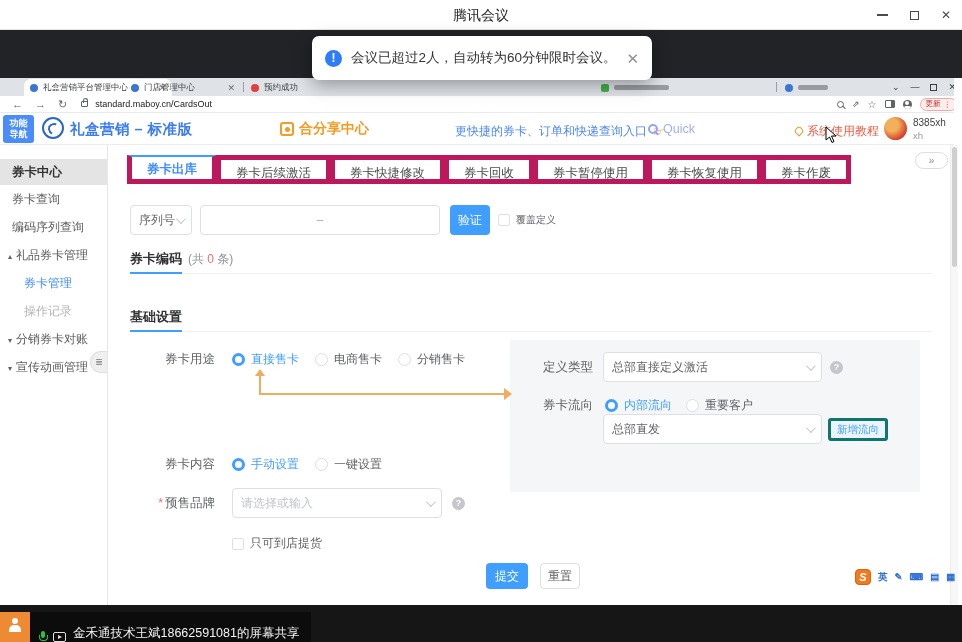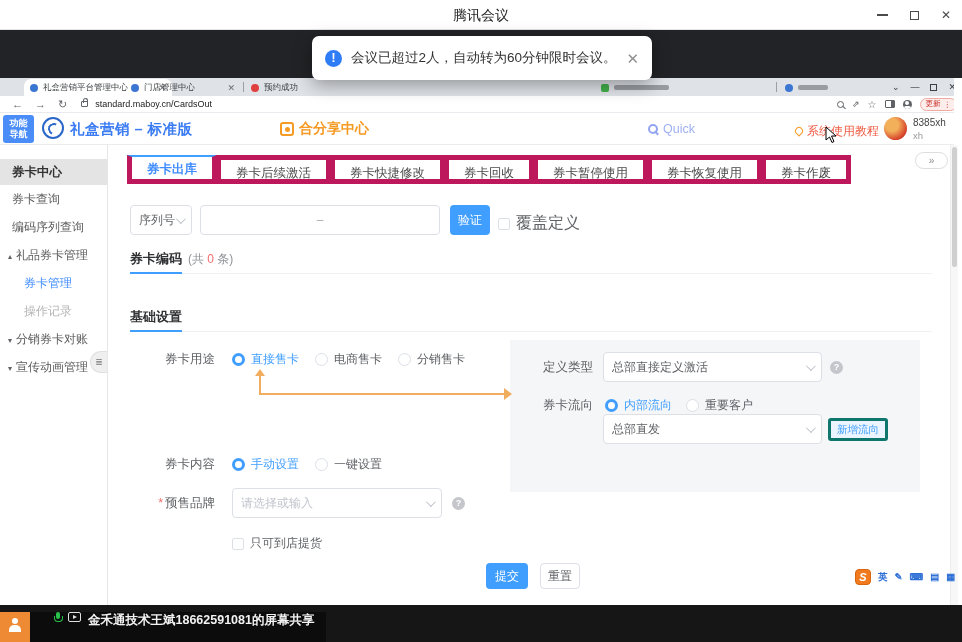--- a/index.html
+++ b/index.html
@@ -110,21 +110,21 @@
   .sel .selph { font-size:12px; color:#c0c4cc; white-space:nowrap; overflow:hidden; }
   .chev { width:7px; height:7px; border-right:1.4px solid #c0c4cc; border-bottom:1.4px solid #c0c4cc; transform:rotate(45deg) translateY(-2px); margin-left:auto; flex:0 0 7px; }
 
   .serial-select { position:absolute; left:22px; top:60px; width:62px; }
   .serial-input { position:absolute; left:92px; top:60px; width:240px; height:30px; border:1px solid #dcdfe6; border-radius:4px;
                   text-align:center; line-height:28px; font-size:12px; color:#a8abb2; background:#fff; }
   .verify-btn { position:absolute; left:342px; top:60px; width:40px; height:30px; background:#409eff; border-radius:4px;
                 color:#fff; font-size:12px; text-align:center; line-height:30px; }
   .override { position:absolute; left:390px; top:68px; display:flex; align-items:center; gap:6px; }
   .cbox { width:12px; height:12px; border:1px solid #dcdfe6; border-radius:2px; background:#fff; flex:0 0 12px; }
-  .ck-label { font-size:16px; color:#606266; white-space:nowrap; }
+  .ck-label { font-size:10px; color:#606266; white-space:nowrap; }
 
   .sect { position:absolute; left:22px; right:22px; }
   .sect .st-row { display:flex; align-items:center; }
   .sect .st-title { font-size:13px; font-weight:bold; color:#303133; }
   .sect .st-count { font-size:12px; color:#909399; margin-left:6px; }
   .sect .st-count .cnum { color:#f56c6c; }
   .sect .st-line { margin-top:5px; height:1px; background:#f0f0f0; position:relative; }
   .sect .st-line::before { content:''; position:absolute; left:0; top:-1.5px; width:52px; height:2.5px; background:#409eff; }
 
   .graypanel { position:absolute; left:402px; top:195px; width:410px; height:152px; background:#f5f6f8; }
@@ -165,21 +165,21 @@
   .ime-logo { width:16px; height:16px; background:#f07a1d; border:1.5px solid #d9660f; border-radius:4px; color:#fff;
               font-weight:bold; font-size:11px; font-style:italic; text-align:center; line-height:14px; }
   .ime-ic { color:#2e6fd6; font-size:9.5px; font-weight:bold; line-height:1; }
 
   
   .bottombar { position:absolute; left:0; top:605px; width:962px; height:37px; background:#161616; }
   .tm-tile { position:absolute; left:0; top:7px; width:30px; height:30px; background:#ee8a33; }
   .tm-person { position:absolute; left:9px; top:6px; width:12px; height:12px; }
   .tm-person::before { content:''; position:absolute; left:3px; top:0; width:6px; height:6px; border-radius:50%; background:#fff; }
   .tm-person::after { content:''; position:absolute; left:0; top:7px; width:12px; height:7px; border-radius:5px 5px 0 0; background:#fff; }
-  .share-chip { position:absolute; left:30px; top:7px; height:30px; background:#0c0c0c; display:flex; align-items:flex-start; gap:7px; padding:0 12px 0 24px;font-weight:bold; }
+  .share-chip { position:absolute; left:30px; top:7px; height:30px; background:#0c0c0c; display:flex; align-items:flex-end; gap:7px; padding:0 12px 0 9px; }
   .mic-ic { width:7px; height:11px; position:relative; }
   .mic-ic::before { content:''; position:absolute; left:1.5px; top:0; width:4px; height:7px; border-radius:2px; background:#27c24c; }
   .mic-ic::after { content:''; position:absolute; left:0; top:4px; width:7px; height:5px; border:1.2px solid #27c24c; border-top:none; border-radius:0 0 4px 4px; }
   .scr-ic { width:13px; height:10px; border:1.3px solid #e0e0e0; border-radius:2px; position:relative; }
   .scr-ic::after { content:''; position:absolute; left:4px; top:2px; width:0; height:0; border:2.5px solid transparent; border-left:4px solid #e0e0e0; }
   .share-text { font-size:12.5px; color:#f2f2f2; white-space:nowrap; }
 
   
   .cursor { position:absolute; left:824px; top:126px; z-index:60; }
 </style>
@@ -267,20 +267,24 @@
     <div class="navbox">
       <span>功能</span>
       <span>导航</span>
     </div>
     <div class="applogo"></div>
     <div class="brand">礼盒营销 – 标准版</div>
     <div class="sharecenter">
       <span class="sc-ic"></span>
       <span class="sctext">合分享中心</span>
     </div>
+    <div class="quickentry">
+      <span class="qetext">更快捷的券卡、订单和快递查询入口</span>
+      <span class="hand-ic">☞</span>
+    </div>
     <div class="qquick">
       <span class="qmag"></span>
       <span class="qtext">Quick</span>
     </div>
     <div class="tutorial">
       <span class="pin-ic"></span>
       <span class="tuttext">系统使用教程</span>
     </div>
     <div class="avatar"></div>
     <div class="uname">8385xh</div>

